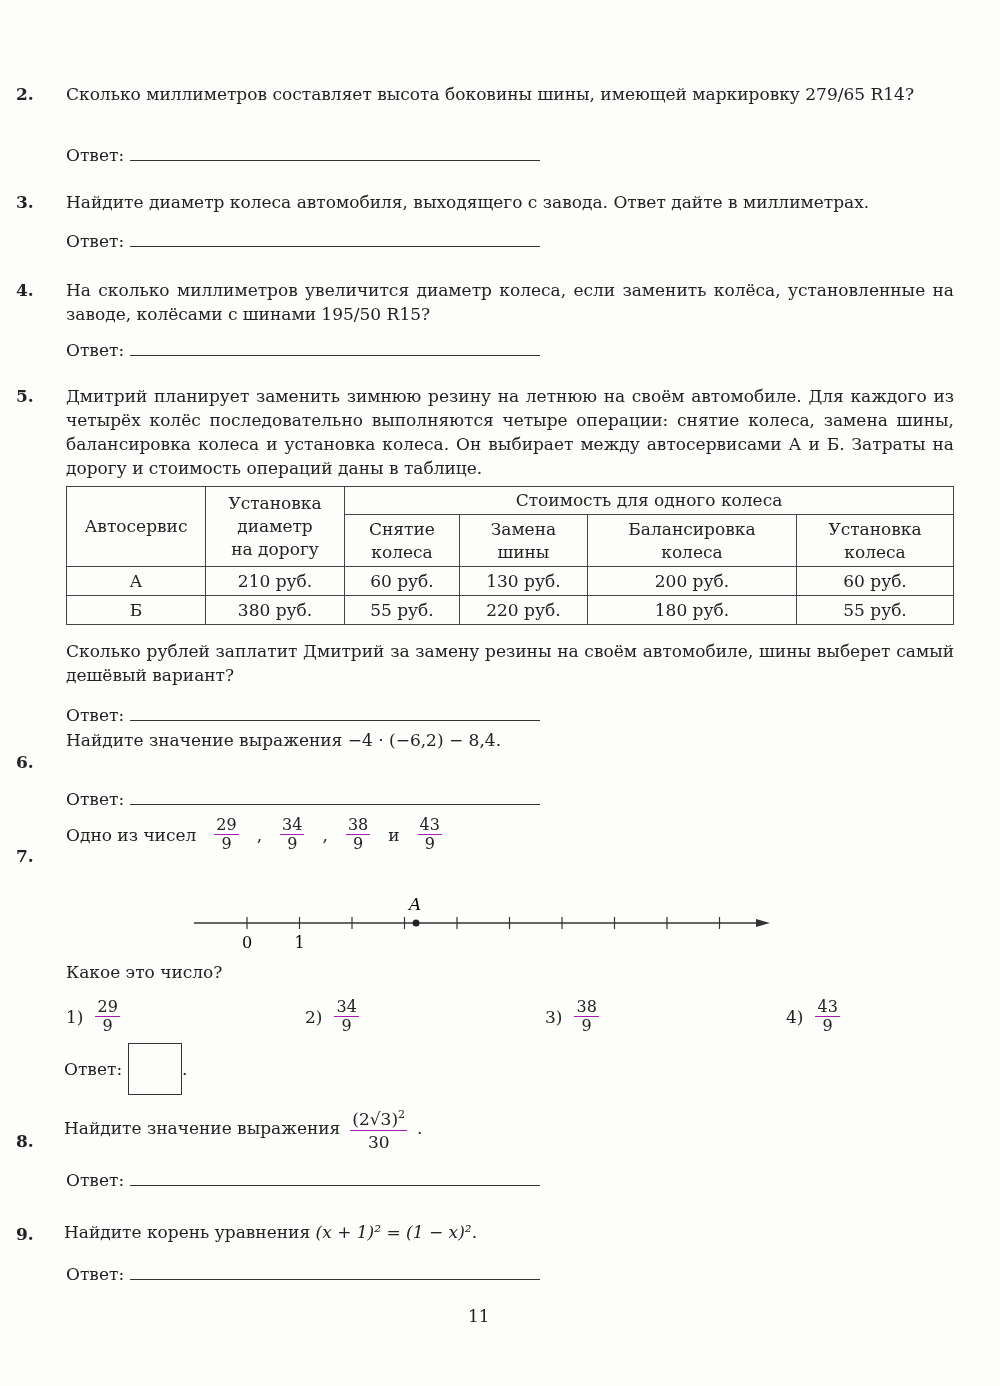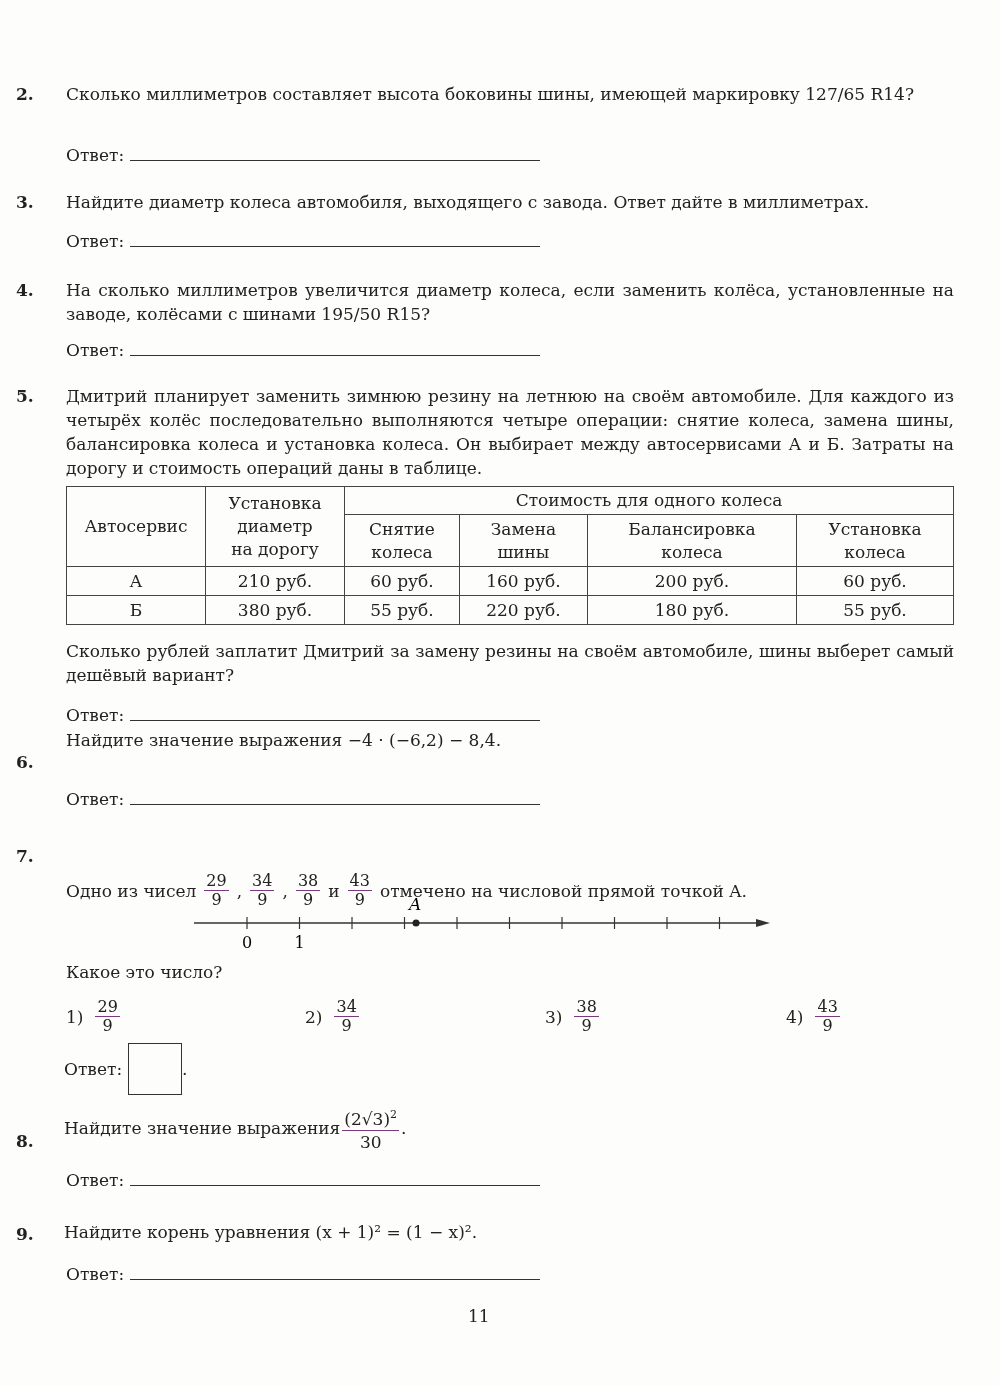--- a/index.html
+++ b/index.html
@@ -15,21 +15,21 @@
   .frac{display:inline-flex;flex-direction:column;align-items:center;vertical-align:middle;font-size:16px;line-height:18px;margin:0 2px;}
   .frac .n{border-bottom:1px solid #a21caf;padding:0 2px;}
   .opt{position:absolute;top:998px;font-size:17px;display:flex;align-items:center;gap:10px;}
   .box{display:inline-block;width:52px;height:50px;border:1.5px solid #333;vertical-align:middle;margin-left:6px;}
   .pagenum{position:absolute;left:468px;top:1306px;font-size:17px;}
 </style>
 </head>
 <body>
 
 <div class="num" style="top:84px">2.</div>
-<div class="txt" style="top:82px">Сколько миллиметров составляет высота боковины шины, имеющей маркировку 127/65 R14?</div>
+<div class="txt" style="top:82px">Сколько миллиметров составляет высота боковины шины, имеющей маркировку 279/65 R14?</div>
 <div class="ans" style="top:145px">
   <span>Ответ:</span><span class="line"></span>
 </div>
 
 <div class="num" style="top:192px">3.</div>
 <div class="txt" style="top:190px">Найдите диаметр колеса автомобиля, выходящего с завода. Ответ дайте в миллиметрах.</div>
 <div class="ans" style="top:231px">
   <span>Ответ:</span><span class="line"></span>
 </div>
 
@@ -68,21 +68,21 @@
         </td>
     <td>
           <div>Установка</div>
           <div>колеса</div>
         </td>
   </tr>
   <tr style="height:29px">
     <td>А</td>
     <td>210 руб.</td>
     <td>60 руб.</td>
-    <td>160 руб.</td>
+    <td>130 руб.</td>
     <td>200 руб.</td>
     <td>60 руб.</td>
   </tr>
   <tr style="height:29px">
     <td>Б</td>
     <td>380 руб.</td>
     <td>55 руб.</td>
     <td>220 руб.</td>
     <td>180 руб.</td>
     <td>55 руб.</td>
@@ -95,42 +95,41 @@
   <span>Ответ:</span><span class="line"></span>
 </div>
 
 <div class="num" style="top:752px">6.</div>
 <div class="txt" style="top:728px">Найдите значение выражения −4 · (−6,2) − 8,4.</div>
 <div class="ans" style="top:789px">
   <span>Ответ:</span><span class="line"></span>
 </div>
 
 <div class="num" style="top:846px">7.</div>
-<div class="abs" style="left:66px;top:872px;font-size:17px;display:flex;align-items:center;gap:6px;">
+<div class="abs" style="left:66px;top:816px;font-size:17px;display:flex;align-items:center;gap:16px;">
   <span>Одно из чисел</span>
   <span class="frac">
       <span class="n">29</span>
       <span>9</span>
     </span>
     <span>,</span>
   <span class="frac">
       <span class="n">34</span>
       <span>9</span>
     </span>
     <span>,</span>
   <span class="frac">
       <span class="n">38</span>
       <span>9</span>
     </span>
   <span>и</span>
   <span class="frac">
       <span class="n">43</span>
       <span>9</span>
     </span>
-  <span>отмечено на числовой прямой точкой A.</span>
 </div>
 
 <svg class="abs" style="left:190px;top:890px" width="590" height="70">
   <line x1="4" y1="33" x2="570" y2="33" stroke="#333" stroke-width="1.3"></line>
   <polygon points="580,33 566,29 566,37" fill="#333"></polygon>
   <g id="ticks">
       <line x1="57" x2="57" y1="27" y2="39" stroke="#333" stroke-width="1.2"></line>
       <line x1="109.5" x2="109.5" y1="27" y2="39" stroke="#333" stroke-width="1.2"></line>
       <line x1="162" x2="162" y1="27" y2="39" stroke="#333" stroke-width="1.2"></line>
       <line x1="214.5" x2="214.5" y1="27" y2="39" stroke="#333" stroke-width="1.2"></line>
@@ -178,34 +177,34 @@
     </span>
   </div>
 
 <div class="abs" style="left:64px;top:1043px;font-size:17px;display:flex;align-items:center;">
   <span>Ответ:</span>
     <span class="box"></span>
     <span>.</span>
 </div>
 
 <div class="num" style="top:1131px">8.</div>
-<div class="abs" style="left:64px;top:1104px;font-size:17px;display:flex;align-items:center;">
+<div class="abs" style="left:64px;top:1104px;font-size:17px;display:flex;align-items:center;gap:8px">
   <span>Найдите значение выражения</span>
   <span class="frac" style="font-size:17px;line-height:22px">
     <span class="n"><span>(2√3)</span><sup style="font-size:11px">2</sup></span>
     <span>30</span>
   </span>
     <span>.</span>
 </div>
 <div class="ans" style="top:1170px">
   <span>Ответ:</span><span class="line"></span>
 </div>
 
 <div class="num" style="top:1224px">9.</div>
 <div class="abs" style="left:64px;top:1222px;font-size:17px">
   <span>Найдите корень уравнения</span>
-  <span style="">(x + 1)² = (1 − x)²</span><span>.</span>
+  <span style="font-style:italic">(x + 1)² = (1 − x)²</span><span>.</span>
 </div>
 <div class="ans" style="top:1264px">
   <span>Ответ:</span><span class="line"></span>
 </div>
 
 <div class="pagenum">11</div>
 
 </body></html>

